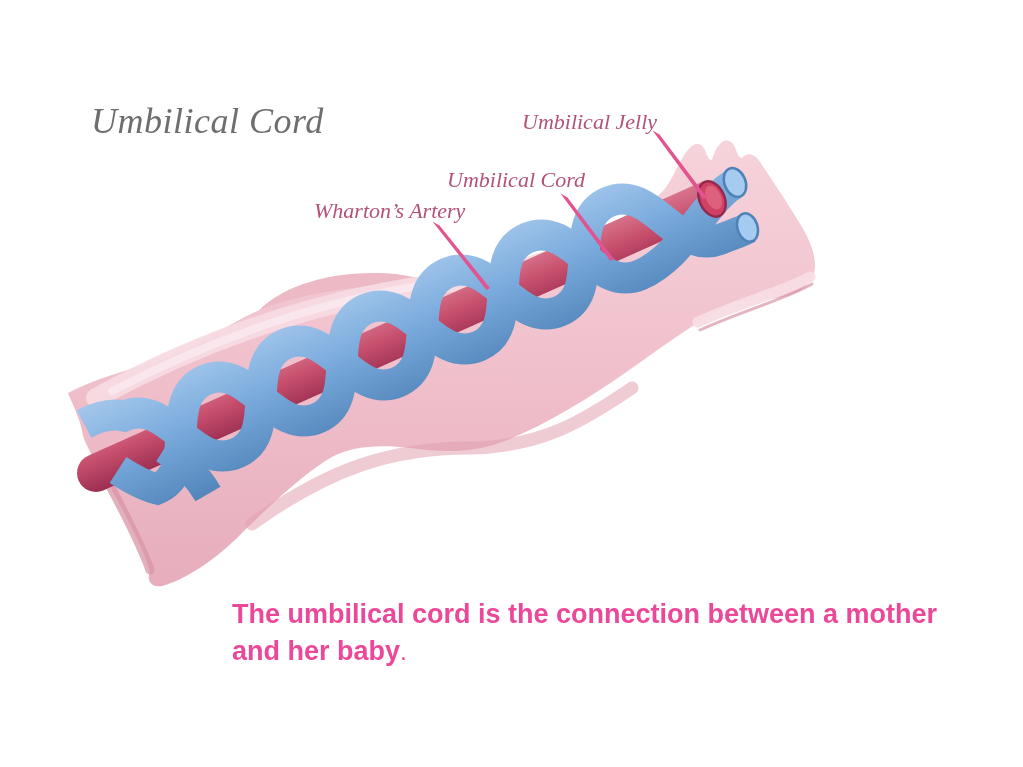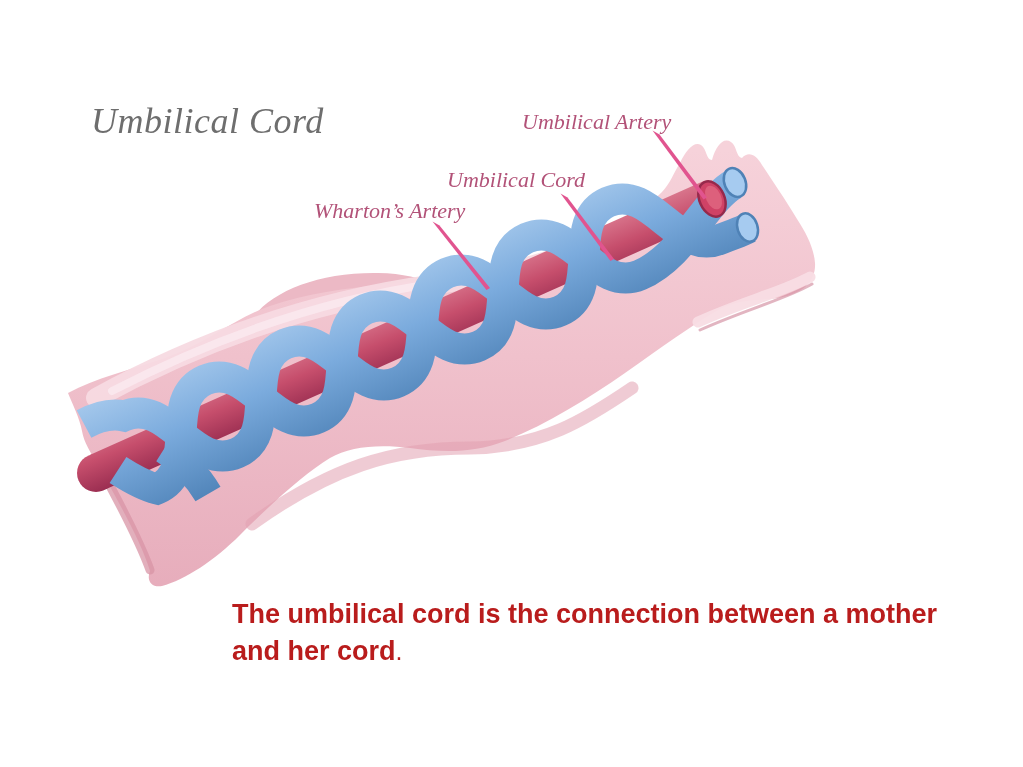--- a/index.html
+++ b/index.html
@@ -17,21 +17,21 @@
   .dlabel{
     position:absolute;
     font-family:"Liberation Serif","DejaVu Serif",serif;
     font-style:italic;font-size:22px;color:#b25278;white-space:nowrap;
   }
   .dlabel.artery{left:522px;top:109px;}
   .dlabel.vein{left:447px;top:167px;}
   .dlabel.wharton{left:314px;top:198px;}
   .caption{
     position:absolute;left:232px;top:596px;
-    font-size:27px;font-weight:700;color:#b91c1c;line-height:37px;
+    font-size:27px;font-weight:700;color:#ec4899;line-height:37px;
     white-space:nowrap;font-family:"Liberation Sans",sans-serif;
   }
   .caption .period{font-weight:400;font-size:25px;}
 </style>
 </head>
 <body>
 
 <div class="slide">
 
   <svg class="art" width="1023" height="767" viewBox="0 0 1023 767">
@@ -96,22 +96,22 @@
 
     <g fill="#e1548f">
       <polygon points="652.5,130.5 659.5,134.5 707,197.5 703.5,199.5"></polygon>
       <polygon points="560.5,193.5 567.5,197.5 614,259 610.5,261"></polygon>
       <polygon points="432.5,221.5 439.5,225.5 490,288 486.5,290"></polygon>
     </g>
   </svg>
 
   <div class="slide-title">Umbilical Cord</div>
 
-  <div class="dlabel artery">Umbilical Artery</div>
+  <div class="dlabel artery">Umbilical Jelly</div>
   <div class="dlabel vein">Umbilical Cord</div>
   <div class="dlabel wharton">Wharton’s Artery</div>
 
   <div class="caption">
     <div>The umbilical cord is the connection between a mother</div>
-    <div><span>and her cord</span><span class="period">.</span></div>
+    <div><span>and her baby</span><span class="period">.</span></div>
   </div>
 
 </div>
 
 </body></html>

